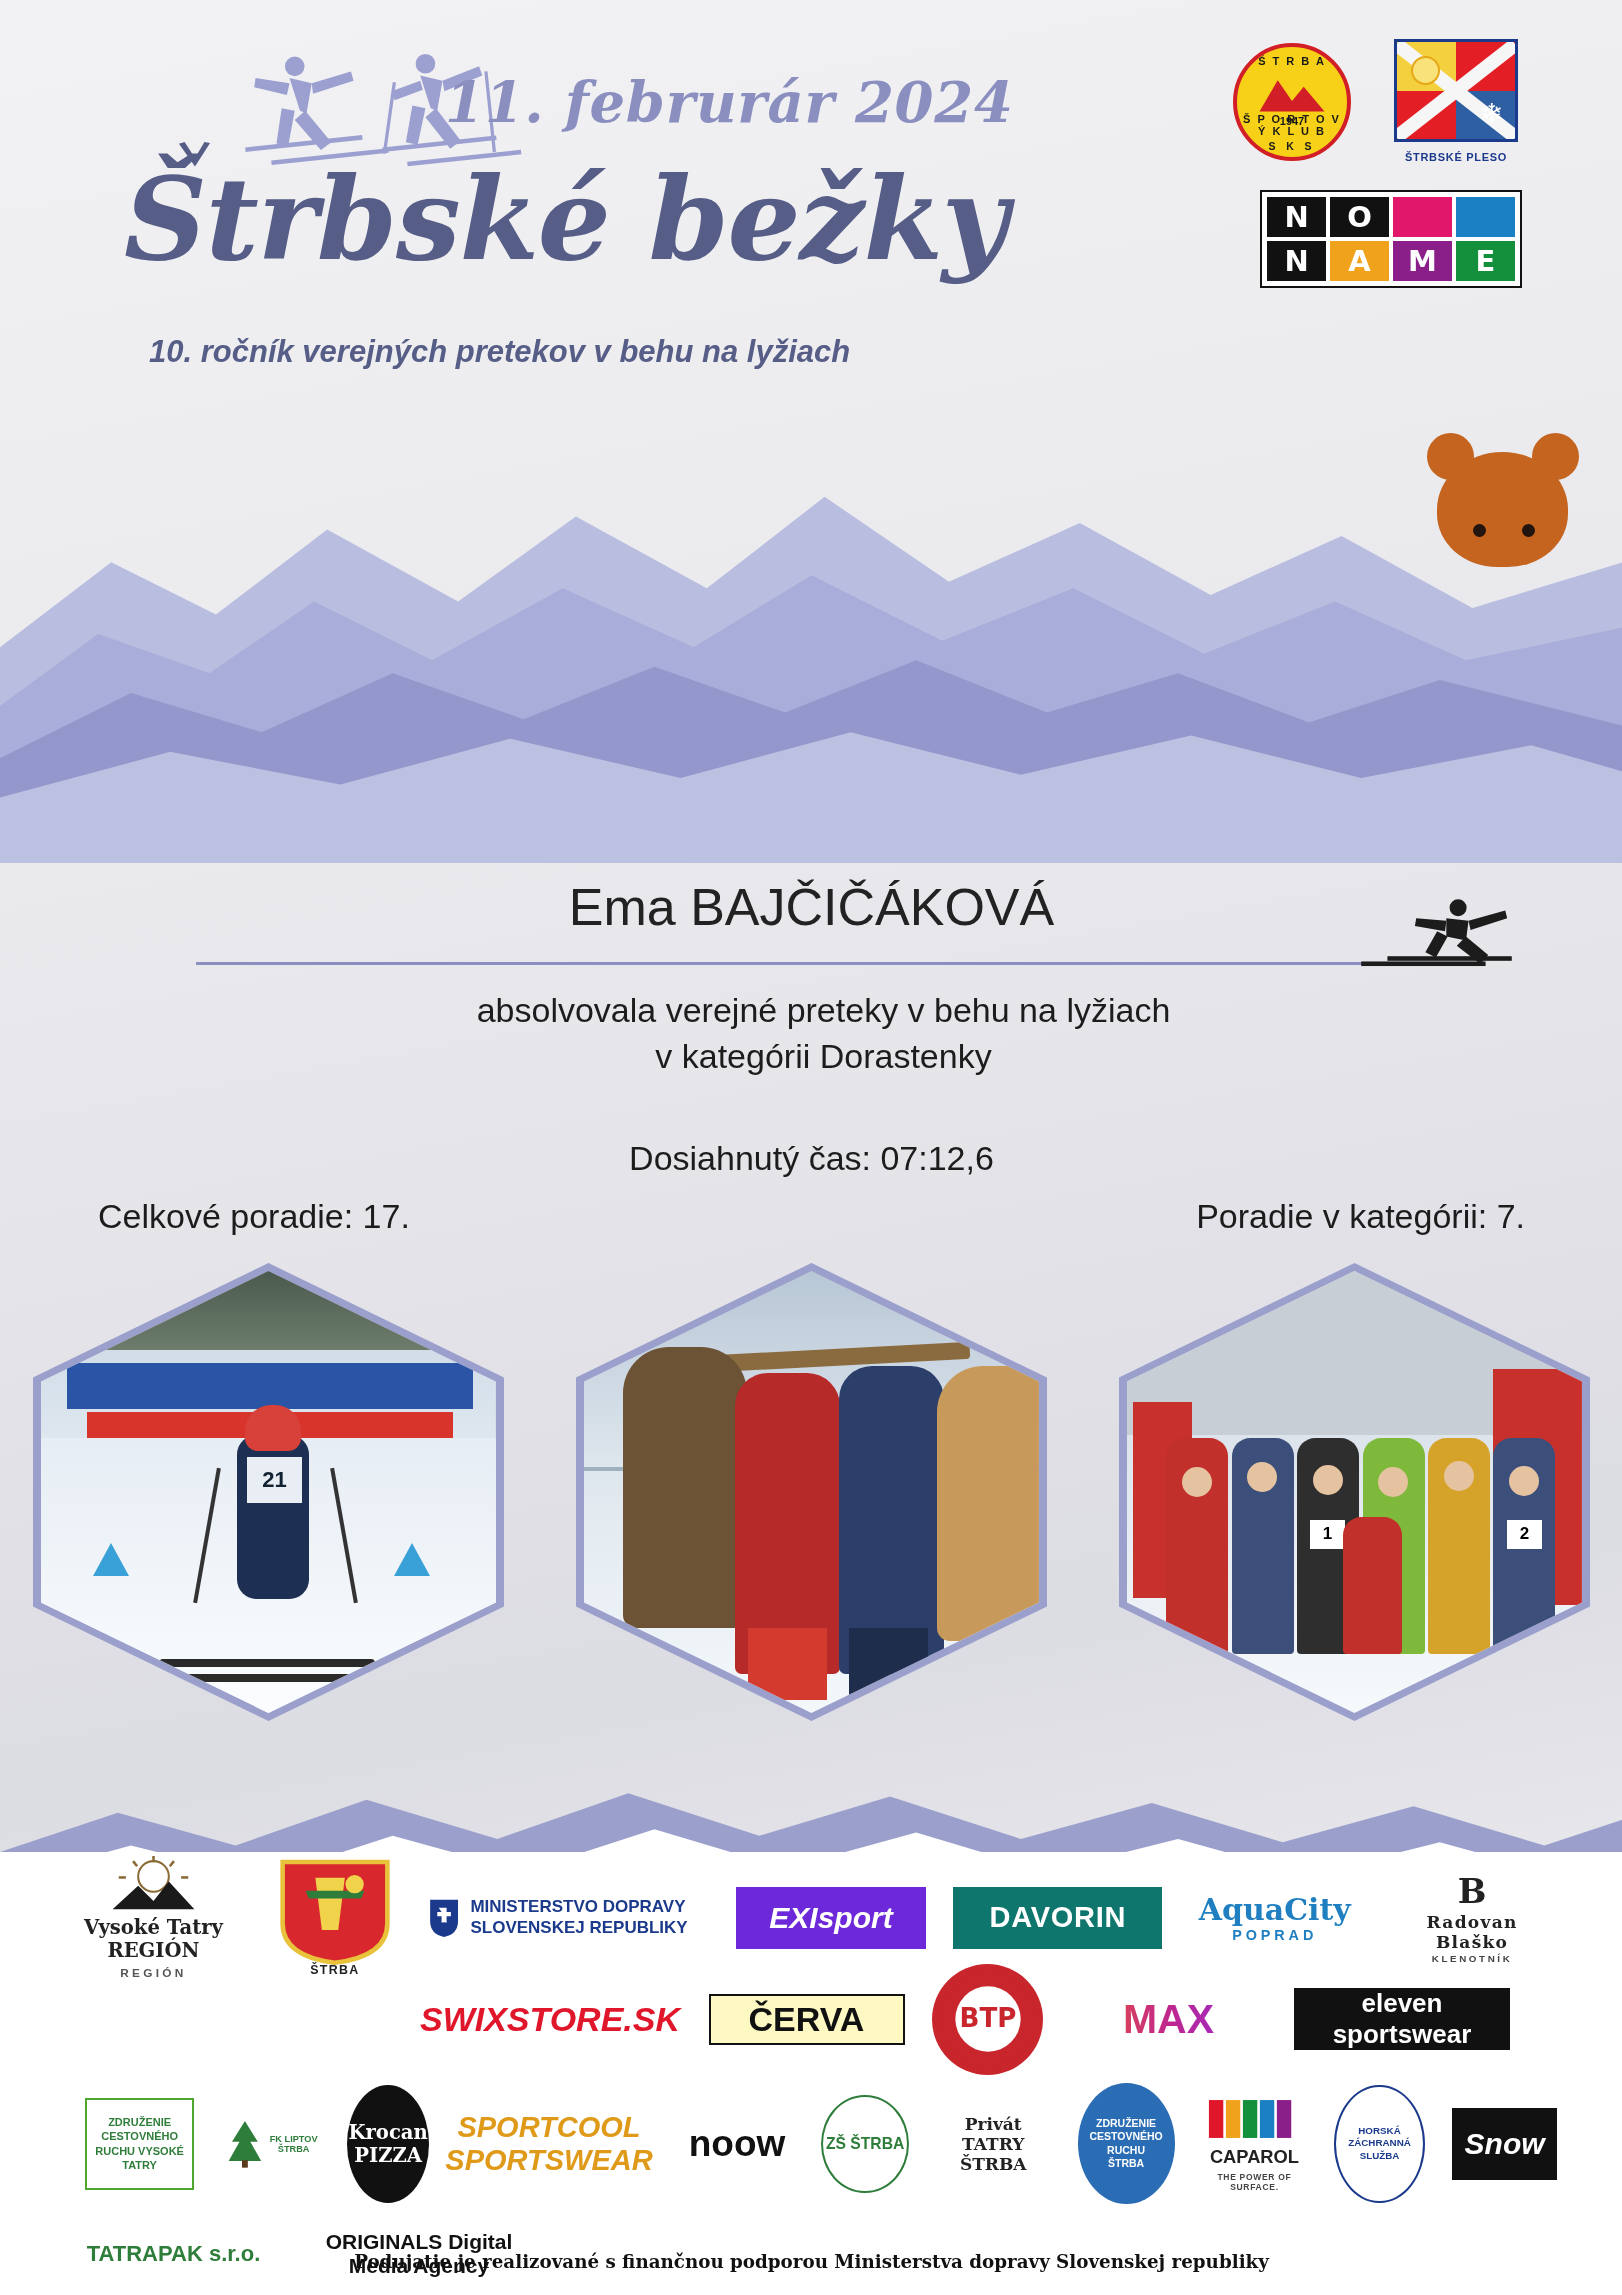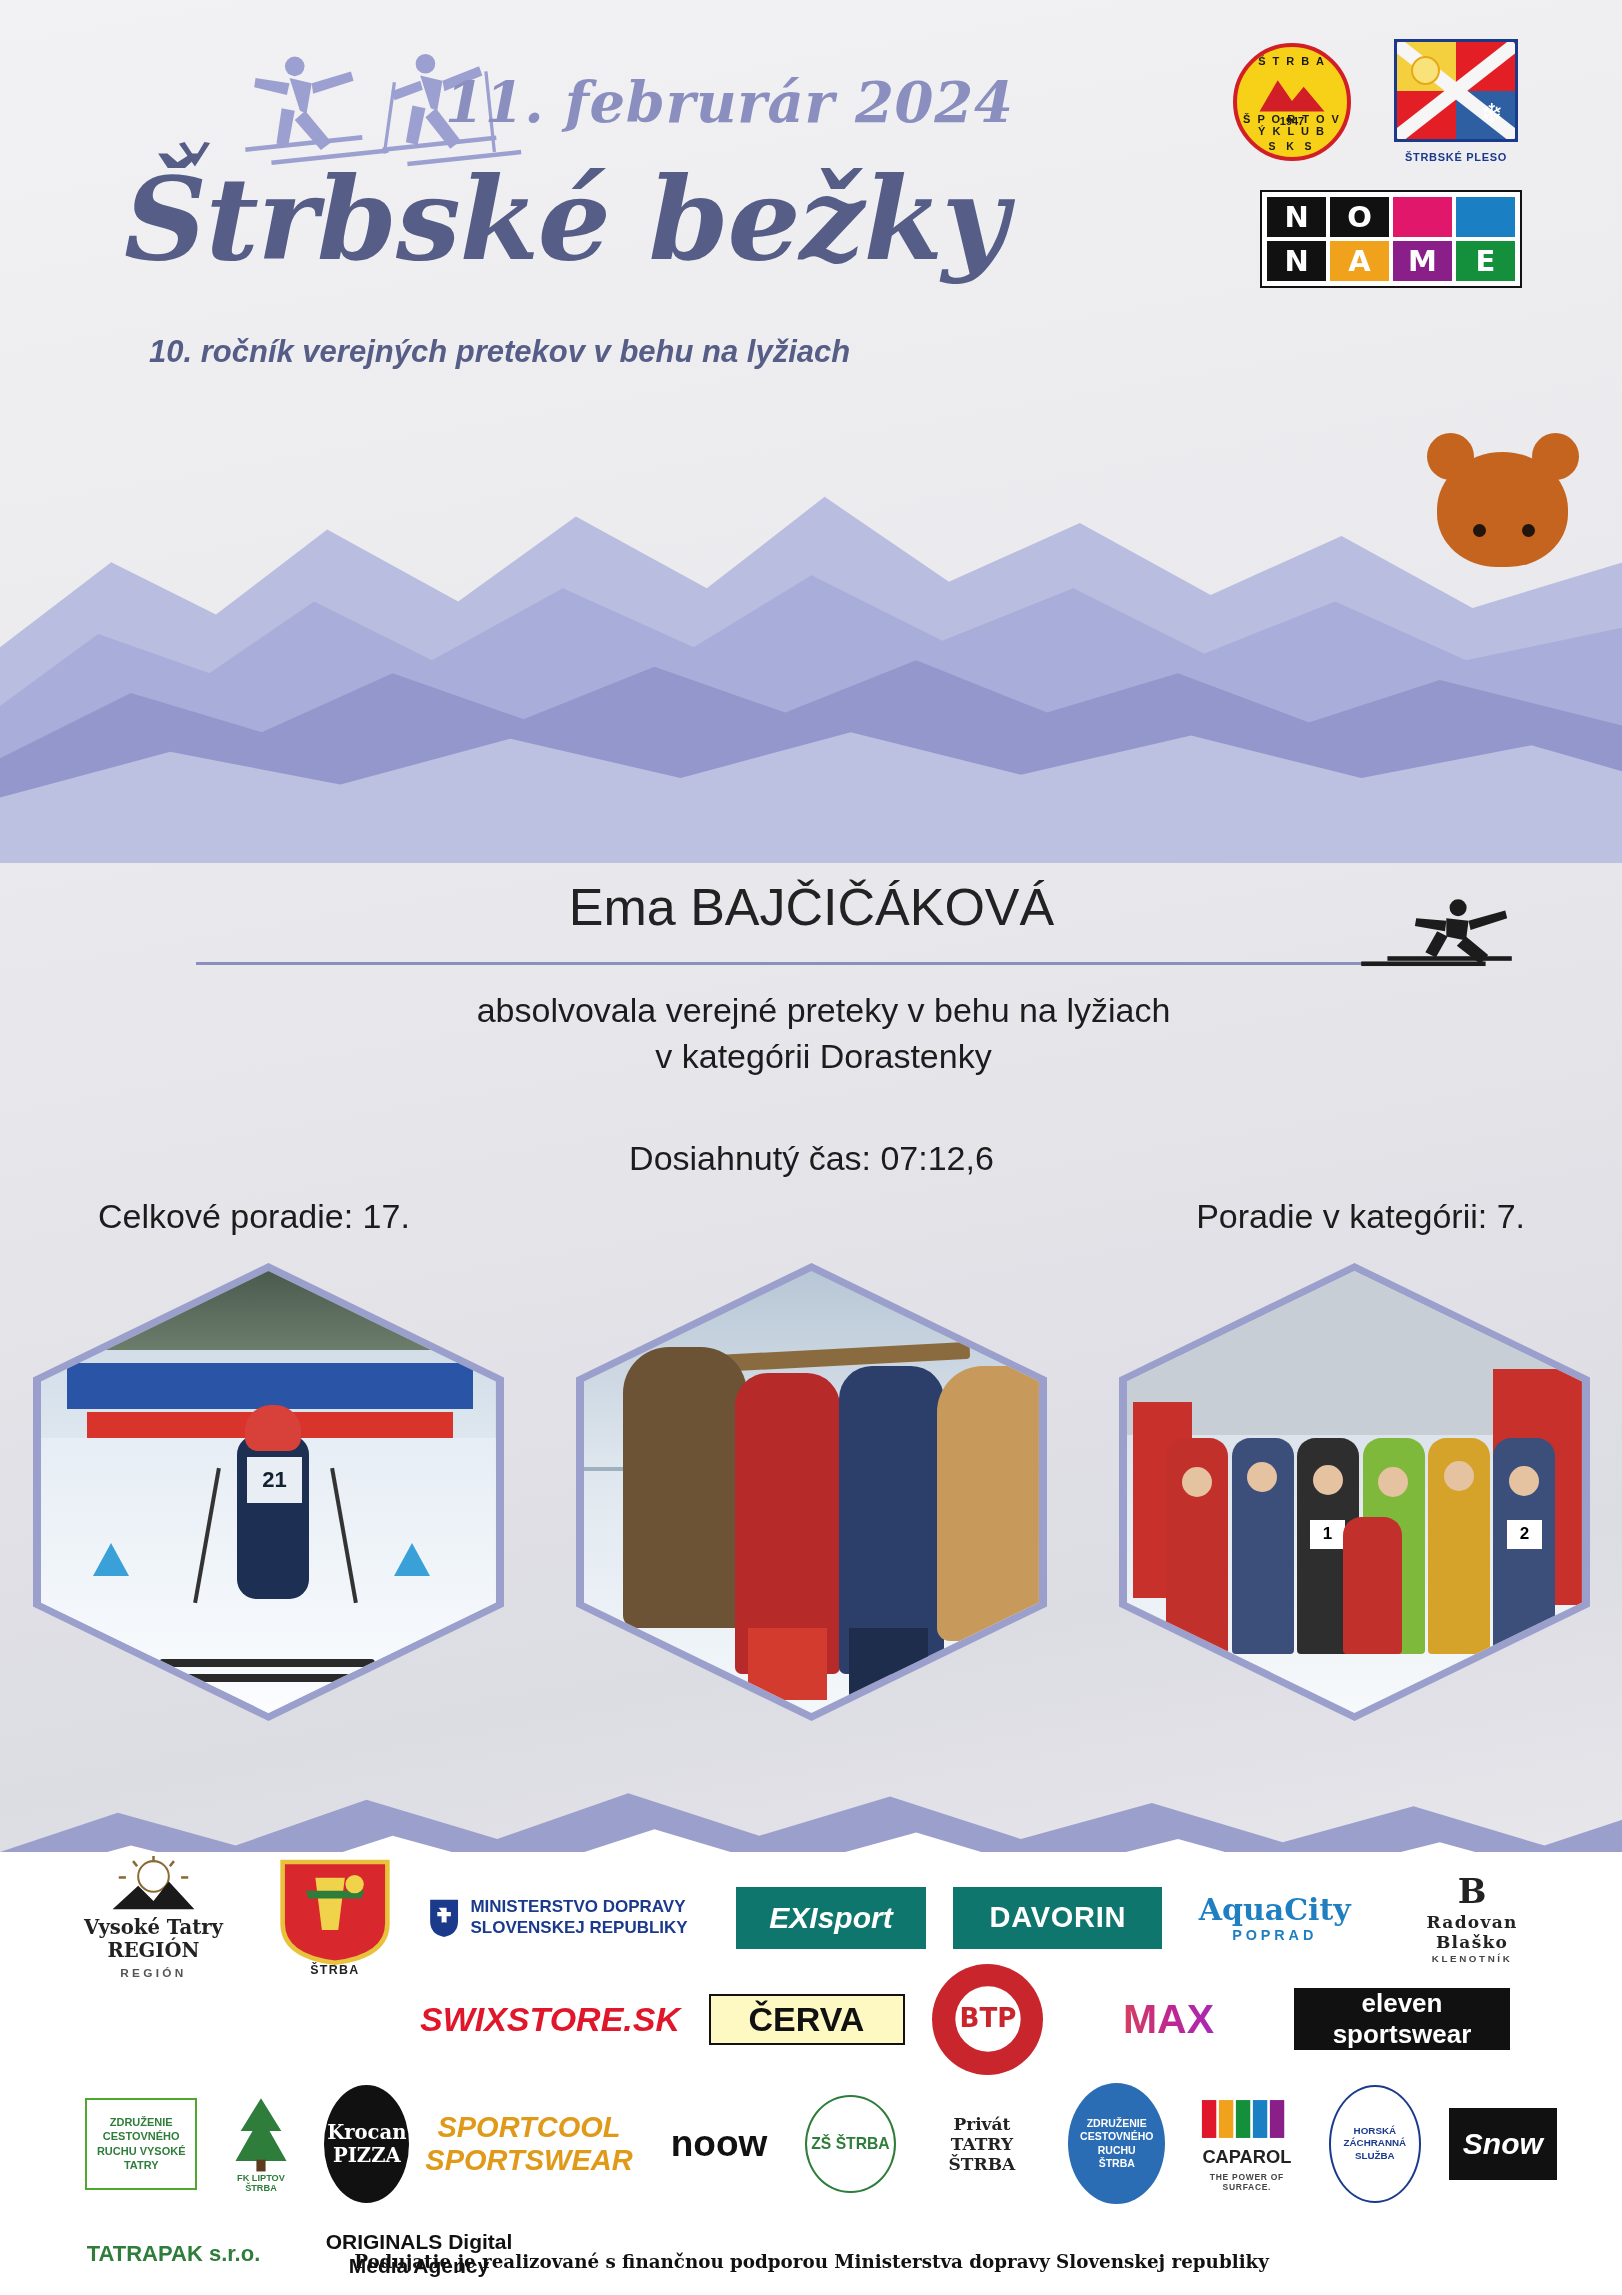--- a/index.html
+++ b/index.html
@@ -658,21 +658,21 @@
 
     <div class="sp" style="width:281px;height:85px;gap:10.5px;">
       <svg width="59" height="72" viewBox="0 0 90 110">
         <path d="M6 4 L84 4 L84 64 Q84 100 45 108 Q6 100 6 64 Z" fill="#1b3a8c"></path>
         <path d="M30 26 L52 26 L52 38 L64 38 L64 50 L52 50 L52 86 L38 86 L38 50 L26 50 L26 38 L38 38 Z" fill="#ffffff"></path>
         <path d="M18 76 Q45 58 72 76 Q45 100 18 76 Z" fill="#1b3a8c"></path>
       </svg>
       <div style="text-align:left;line-height:1.22;font-size:17px;color:#1b3a8c;">MINISTERSTVO DOPRAVY SLOVENSKEJ REPUBLIKY</div>
     </div>
 
-    <div class="sp" style="width:190px;height:62px;background:#0f766e;color:#fff;font-size:30px;font-style:italic;">EXIsport</div>
+    <div class="sp" style="width:190px;height:62px;background:#6d28d9;color:#fff;font-size:30px;font-style:italic;">EXIsport</div>
 
     <div class="sp" style="width:209px;height:62px;background:#0f766e;color:#fff;font-size:29px;letter-spacing:0.7px;">DAVORIN</div>
 
     <div class="sp" style="width:170px;height:85px;flex-direction:column;">
       <div style="font-size:30px;color:#1f7fc0;font-family:'DejaVu Serif',serif;">AquaCity</div>
       <div style="font-size:14.4px;color:#1f7fc0;letter-spacing:3.9px;">POPRAD</div>
     </div>
 
     <div class="sp" style="width:170px;height:85px;flex-direction:column;gap:1.3px;">
       <div style="font-size:34px;font-family:'DejaVu Serif',serif;">B</div>
@@ -691,21 +691,21 @@
         <circle cx="75" cy="75" r="50" fill="#ffffff"></circle>
         <text x="75" y="88" text-anchor="middle" font-size="40" font-weight="bold" fill="#c8262c" font-family="DejaVu Sans, sans-serif">BTP</text>
       </svg>
     </div>
     <div class="sp" style="width:196px;height:59px;font-size:41px;background:linear-gradient(90deg,#f05a28,#c0278f,#8a2be2);-webkit-background-clip:text;background-clip:text;color:transparent;">MAX</div>
     <div class="sp" style="width:216px;height:62px;background:#111;color:#fff;font-size:26px;">eleven sportswear</div>
   </div>
 
   <div class="sponsor-row" style="top:226px; left:85px; width:1472px; height:131px;">
     <div class="sp" style="width:151px;height:92px;border:2px solid #4ea72e;color:#2f7d3a;font-size:11px;line-height:1.3;flex-direction:column;padding:5.2px;">ZDRUŽENIE CESTOVNÉHO RUCHU VYSOKÉ TATRY</div>
-    <div class="sp" style="width:98px;height:111px;flex-direction:column;">
+    <div class="sp" style="width:98px;height:111px;flex-direction:row;">
       <svg width="72" height="79" viewBox="0 0 110 120">
         <path d="M55 6 L86 56 L68 56 L94 102 L16 102 L42 56 L24 56 Z" fill="#2f7d3a"></path>
         <rect x="48" y="100" width="14" height="18" fill="#5b3a1e"></rect>
       </svg>
       <div style="font-size:9.2px;color:#2f7d3a;">FK LIPTOV ŠTRBA</div>
     </div>
     <div class="sp" style="width:118px;height:118px;border-radius:50%;background:#111;color:#fff;flex-direction:column;font-size:17px;">
       <span style="font-family:'DejaVu Serif',serif;font-size:19.6px;">Krocan PIZZA</span>
     </div>
     <div class="sp" style="width:196px;height:79px;flex-direction:column;align-items:flex-end;">

